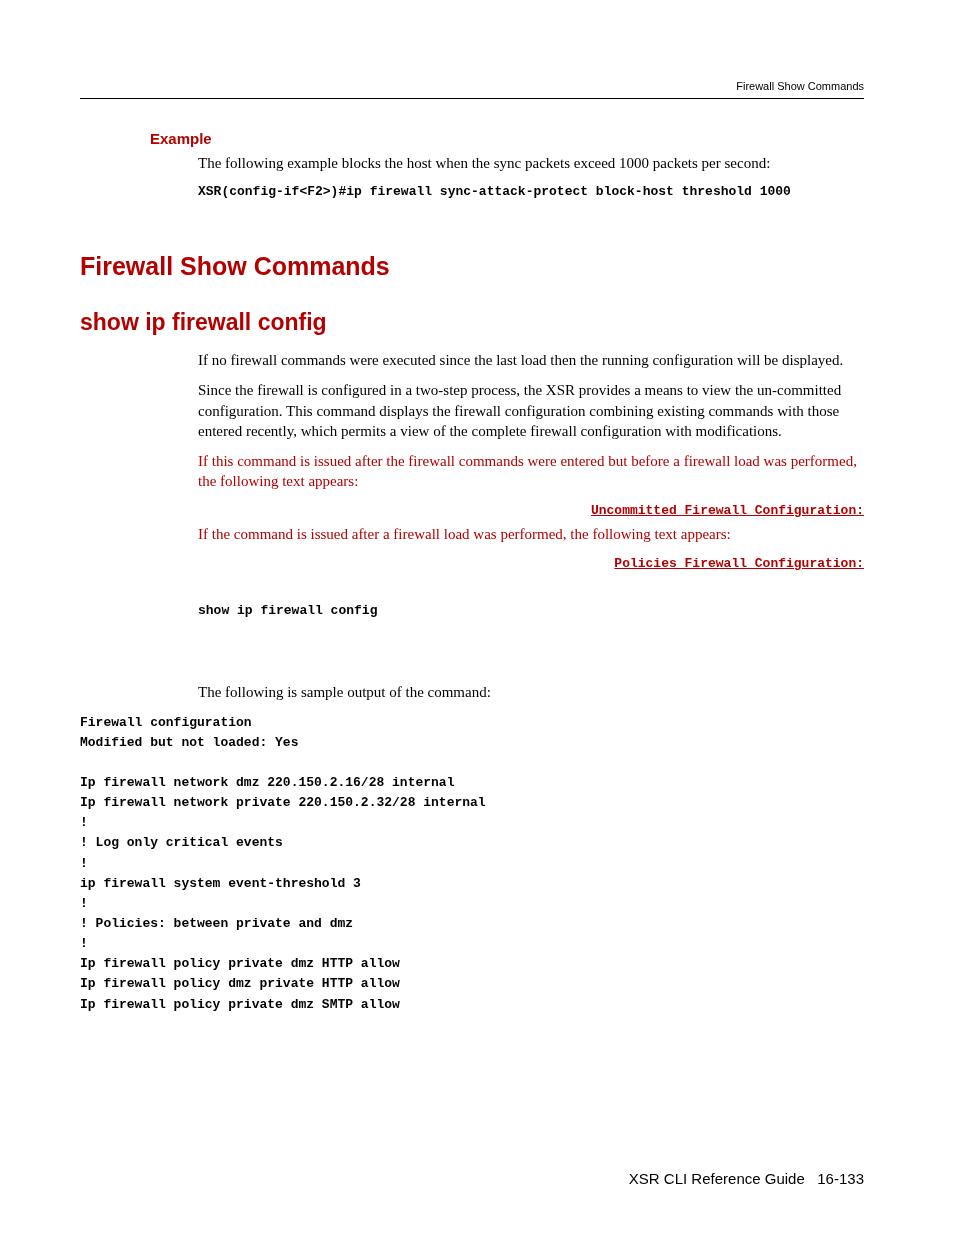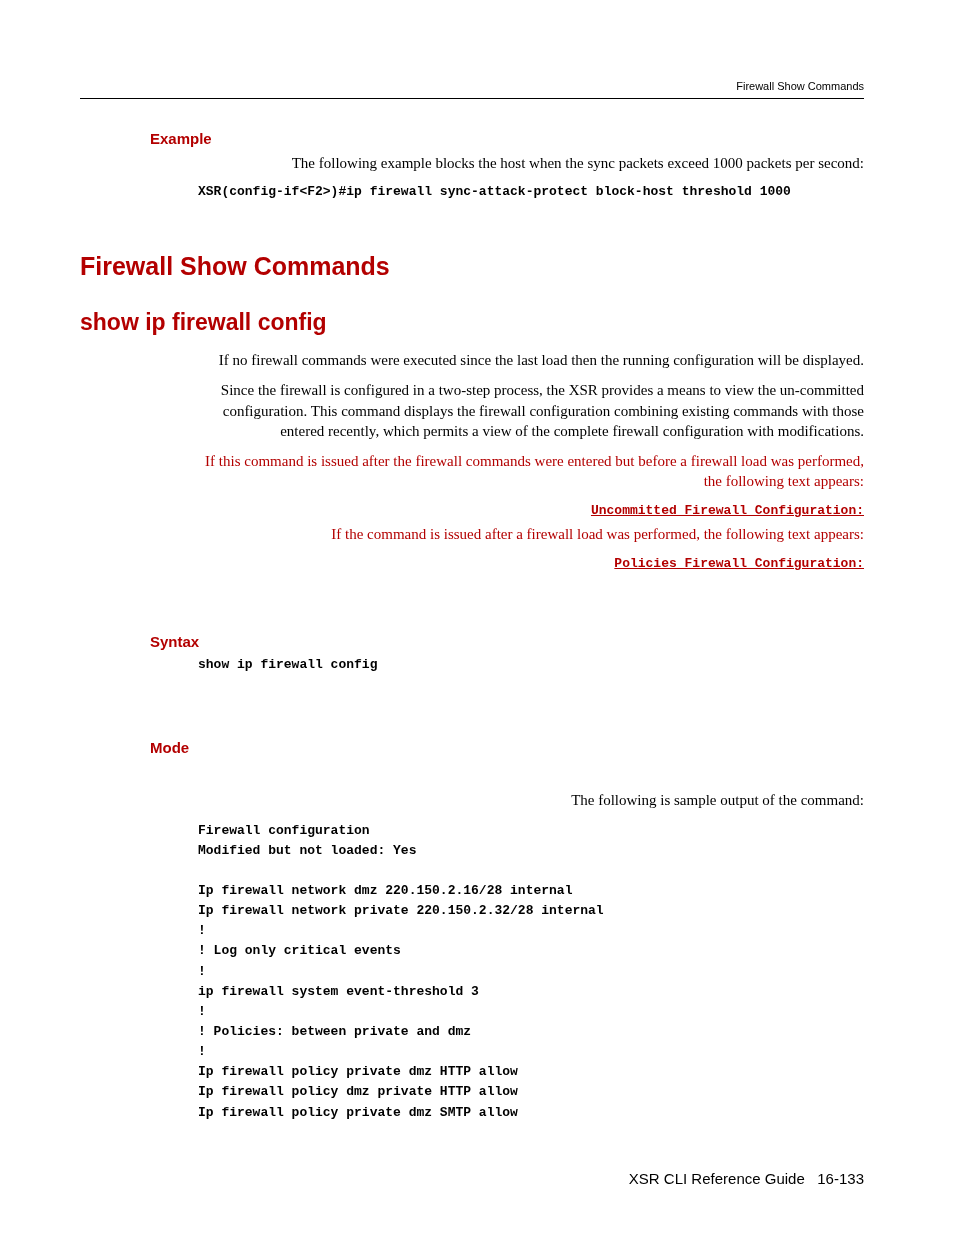--- a/index.html
+++ b/index.html
@@ -37,21 +37,20 @@
       font-size: 15px;
       margin-left: 70px;
       margin-bottom: 6px;
       margin-top: 31px;
     }
     .body-text {
       font-size: 15px;
       margin-left: 118px;
       margin-bottom: 10px;
       line-height: 1.35;
-      text-align: right;
     }
     .mono {
       font-family: "Courier New", Courier, monospace;
       font-size: 13px;
       font-weight: bold;
       margin-left: 118px;
       margin-bottom: 6px;
       line-height: 1.45;
     }
     .mono-inline {
@@ -90,21 +89,20 @@
     }
     .mode-text {
       font-size: 15px;
       margin-left: 118px;
       margin-bottom: 10px;
     }
     .sample-output {
       font-family: "Courier New", Courier, monospace;
       font-size: 13px;
       font-weight: bold;
-      margin-left: 118px;
       white-space: pre-wrap;
       line-height: 1.55;
     }
     .footer {
       position: absolute;
       bottom: 48px;
       right: 90px;
       font-family: Arial, Helvetica, sans-serif;
       font-size: 15px;
     }
@@ -128,26 +126,24 @@
 
   <div class="body-text">If no firewall commands were executed since the last load then the running configuration will be displayed.</div>
   <div class="body-text">Since the firewall is configured in a two-step process, the XSR provides a means to view the un-committed configuration. This command displays the firewall configuration combining existing commands with those entered recently, which permits a view of the complete firewall configuration with modifications.</div>
   <div class="body-text red-text">If this command is issued after the firewall commands were entered but before a firewall load was performed, the following text appears:</div>
   <div class="red-mono">Uncommitted Firewall Configuration:</div>
   <div class="body-text red-text" style="margin-top:4px;">If the command is issued after a firewall load was performed, the following text appears:</div>
   <div class="red-mono">Policies Firewall Configuration:</div>
 
   <div class="spacer-md"></div>
 
-  <div class="section-h4">Syntax</div>
   <div class="mono">show ip firewall config</div>
 
   <div class="spacer-md"></div>
 
-  <div class="section-h4">Mode</div>
 
   <div class="spacer-md"></div>
 
   <div class="body-text">The following is sample output of the command:</div>
   <div class="sample-output">Firewall configuration
 Modified but not loaded: Yes
 
 Ip firewall network dmz 220.150.2.16/28 internal
 Ip firewall network private 220.150.2.32/28 internal
 !

